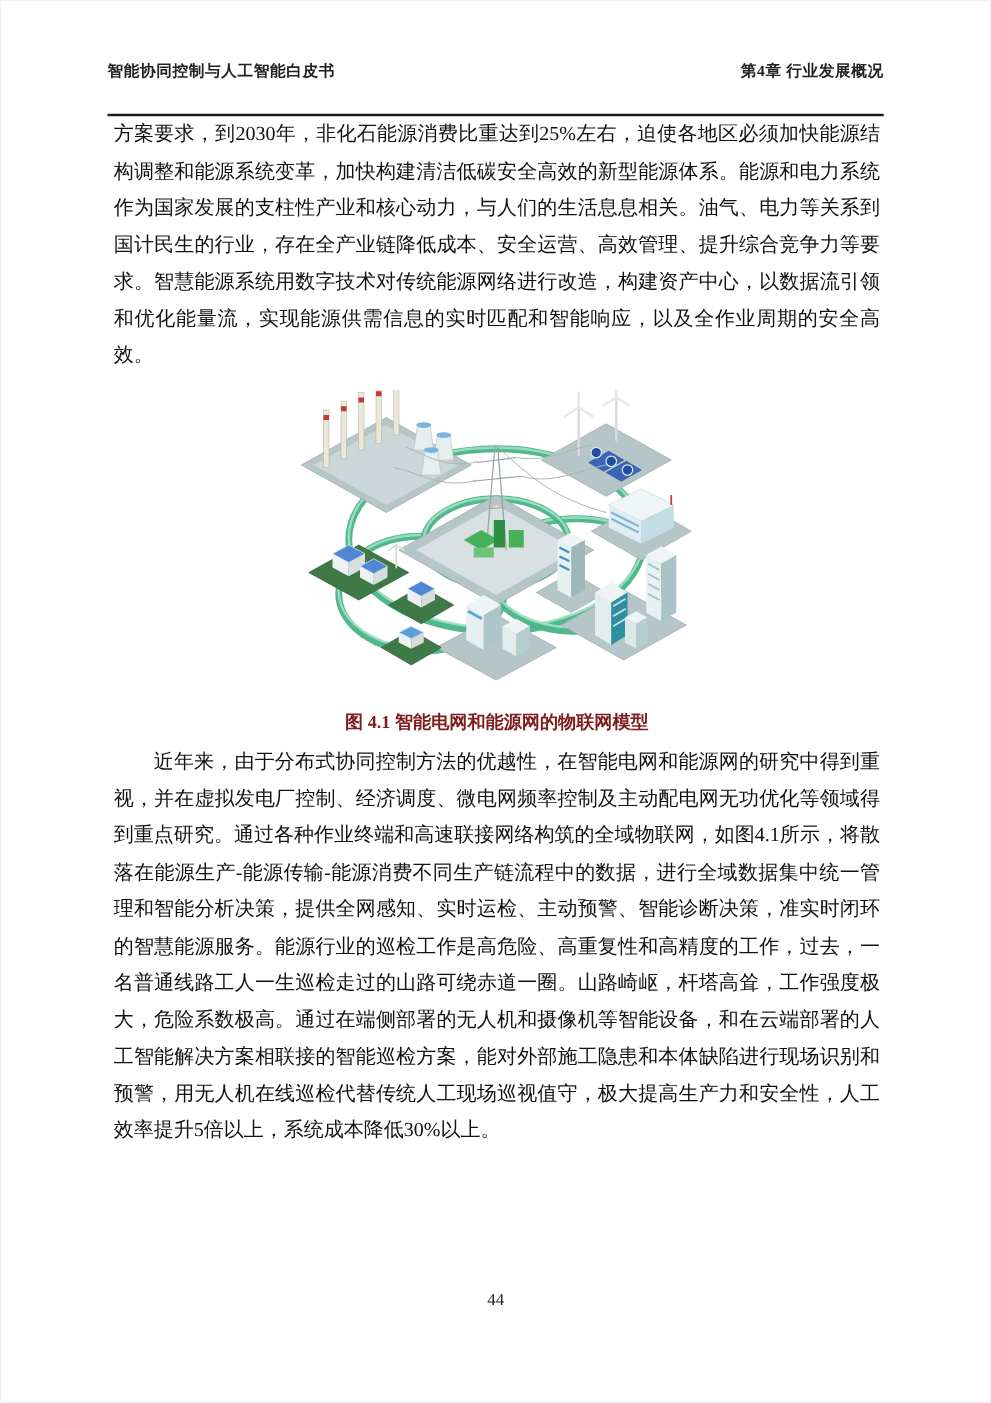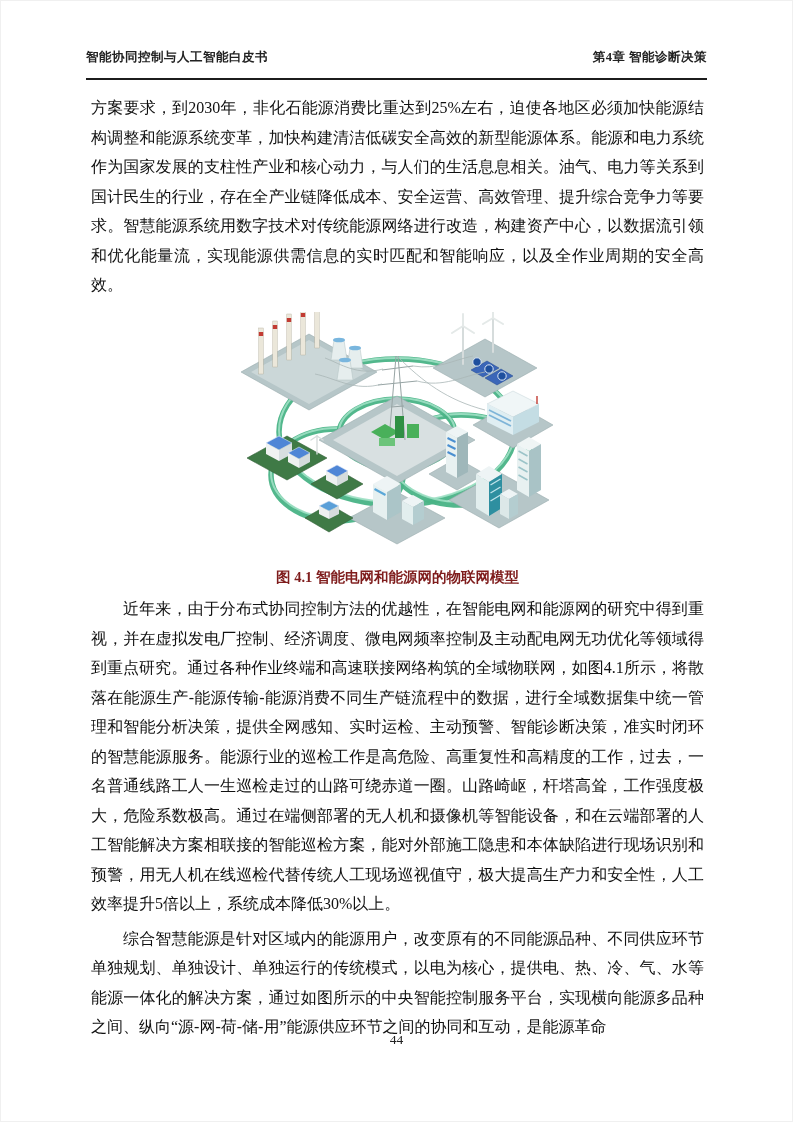--- a/index.html
+++ b/index.html
@@ -1,18 +1,18 @@
 <!DOCTYPE html>
 <html style="--ring: #49b386;"><head>
 <meta charset="utf-8">
 <style>
   html,body{margin:0;padding:0;background:#fff;}
   body{width:793px;height:1122px;position:relative;font-family:"Liberation Serif","DejaVu Serif",serif;color:#111;}
   .page{position:absolute;inset:0;width:793px;height:1122px;background:#fff;border:1px solid #f0f0f0;box-sizing:border-box;overflow:hidden;}
-  .doc-header{position:absolute;left:85px;right:85px;top:48px;display:flex;justify-content:space-between;align-items:flex-end;font-weight:700;font-size:12.5px;letter-spacing:.5px;padding-bottom:12px;border-bottom:2px solid #1c1c1c;color:#222;}
+  .doc-header{position:absolute;left:85px;right:85px;top:48px;display:flex;justify-content:space-between;align-items:flex-end;font-weight:700;font-size:12.5px;letter-spacing:.5px;padding-bottom:25px;border-bottom:2px solid #1c1c1c;color:#222;}
   .doc-body{position:absolute;left:85px;width:623px;top:87px;font-size:16px;line-height:29.5px;text-align:justify;text-justify:inter-ideograph;}
   p.para{margin:5px;}
   p.indent{text-indent:2em;}
   figure.fig{margin:12px 0 2px;text-align:center;}
   figure.fig svg{display:inline-block;}
   figcaption{font-weight:700;font-size:14.5px;line-height:24px;margin-top:4px;color:#7f1d1d;}
   .doc-footer{position:absolute;top:1031px;left:0;width:100%;text-align:center;font-size:13.5px;color:#222;}
   .ring{fill:none;stroke:var(--ring,#49b386);stroke-width:5.5;opacity:.95;}
   .ringhi{fill:none;stroke:#9fe0c4;stroke-width:2;opacity:.9;}
   .wire{fill:none;stroke:#aab6b6;stroke-width:.8;}
@@ -20,21 +20,21 @@
   .plat2{fill:#cbd7d8;stroke:none;}
   .gplat{fill:#3f7a46;stroke:#335f38;stroke-width:.6;}
 </style>
 </head>
 <body>
 
 <div class="page">
 
   <header class="doc-header">
     <span>智能协同控制与人工智能白皮书</span>
-    <span>第4章 智能诊断决策</span>
+    <span>第4章 行业发展概况</span>
   </header>
 
   <main class="doc-body">
 
     <p class="para">方案要求，到2030年，非化石能源消费比重达到25%左右，迫使各地区必须加快能源结构调整和能源系统变革，加快构建清洁低碳安全高效的新型能源体系。能源和电力系统作为国家发展的支柱性产业和核心动力，与人们的生活息息相关。油气、电力等关系到国计民生的行业，存在全产业链降低成本、安全运营、高效管理、提升综合竞争力等要求。智慧能源系统用数字技术对传统能源网络进行改造，构建资产中心，以数据流引领和优化能量流，实现能源供需信息的实时匹配和智能响应，以及全作业周期的安全高效。</p>
 
     <figure class="fig">
       <svg width="322" height="240" viewBox="0 0 322 240" aria-hidden="true">
 
         <g>
@@ -203,21 +203,20 @@
           <polygon points="92,189 102,194 92,199 82,194" fill="#5a9fd8" stroke="#dbe6f7" stroke-width="0.6"></polygon>
           <polygon points="82,194 92,199 92,207 82,202" fill="#eef0f0"></polygon>
           <polygon points="92,199 102,194 102,202 92,207" fill="#d5dcdc"></polygon>
         </g>
       </svg>
       <figcaption>图 4.1 智能电网和能源网的物联网模型</figcaption>
     </figure>
 
     <p class="para indent">近年来，由于分布式协同控制方法的优越性，在智能电网和能源网的研究中得到重视，并在虚拟发电厂控制、经济调度、微电网频率控制及主动配电网无功优化等领域得到重点研究。通过各种作业终端和高速联接网络构筑的全域物联网，如图4.1所示，将散落在能源生产-能源传输-能源消费不同生产链流程中的数据，进行全域数据集中统一管理和智能分析决策，提供全网感知、实时运检、主动预警、智能诊断决策，准实时闭环的智慧能源服务。能源行业的巡检工作是高危险、高重复性和高精度的工作，过去，一名普通线路工人一生巡检走过的山路可绕赤道一圈。山路崎岖，杆塔高耸，工作强度极大，危险系数极高。通过在端侧部署的无人机和摄像机等智能设备，和在云端部署的人工智能解决方案相联接的智能巡检方案，能对外部施工隐患和本体缺陷进行现场识别和预警，用无人机在线巡检代替传统人工现场巡视值守，极大提高生产力和安全性，人工效率提升5倍以上，系统成本降低30%以上。</p>
 
-    <p class="para indent">综合智慧能源是针对区域内的能源用户，改变原有的不同能源品种、不同供应环节单独规划、单独设计、单独运行的传统模式，以电为核心，提供电、热、冷、气、水等能源一体化的解决方案，通过如图所示的中央智能控制服务平台，实现横向能源多品种之间、纵向“源-网-荷-储-用”能源供应环节之间的协同和互动，是能源革命</p>
 
   </main>
 
   <footer class="doc-footer">
     <span>44</span>
   </footer>
 
 </div>
 
 </body></html>

